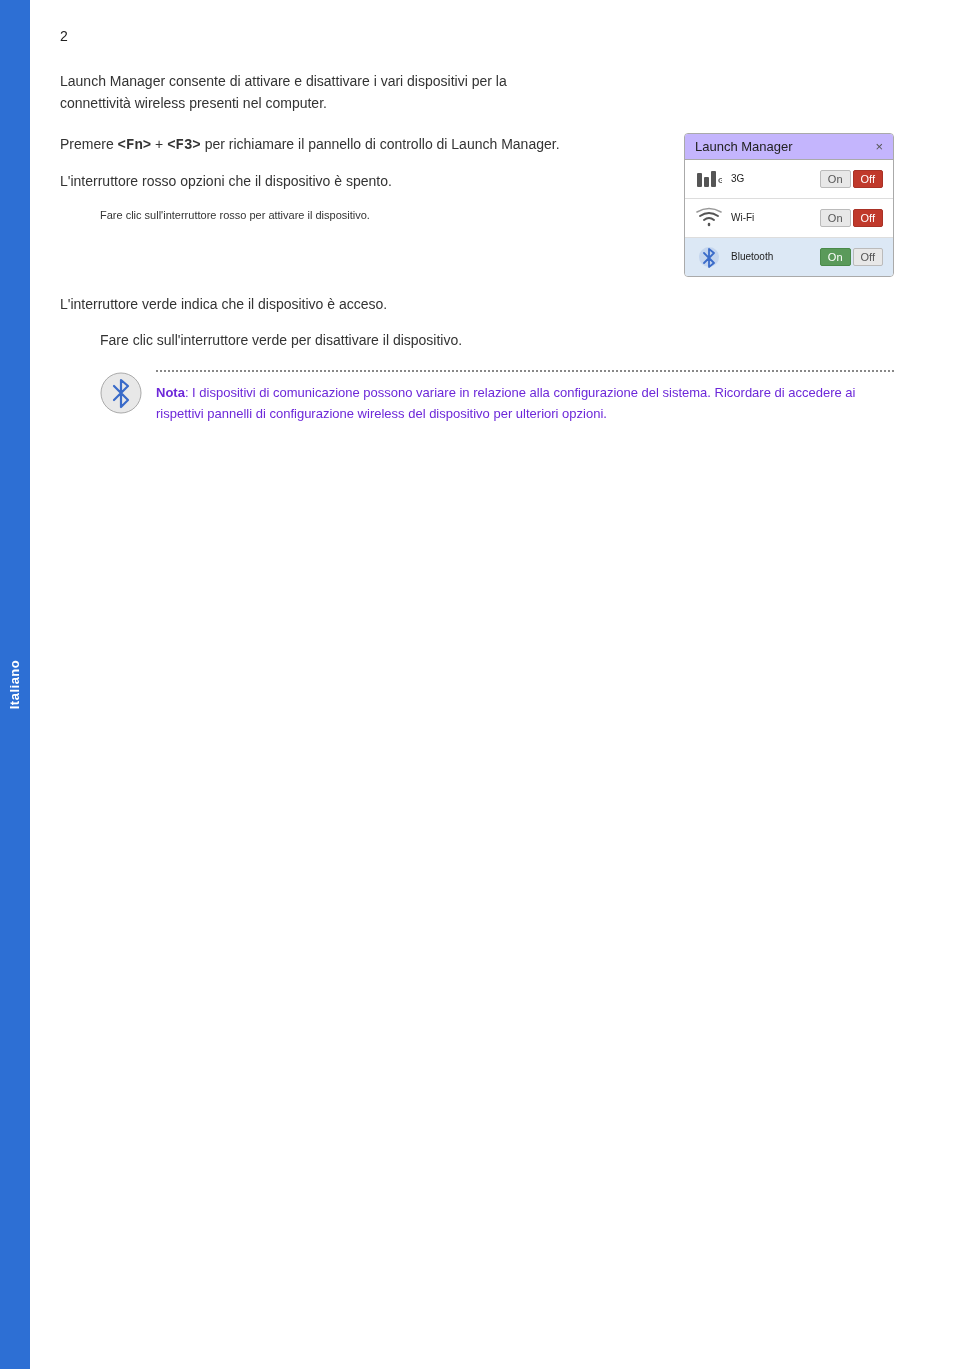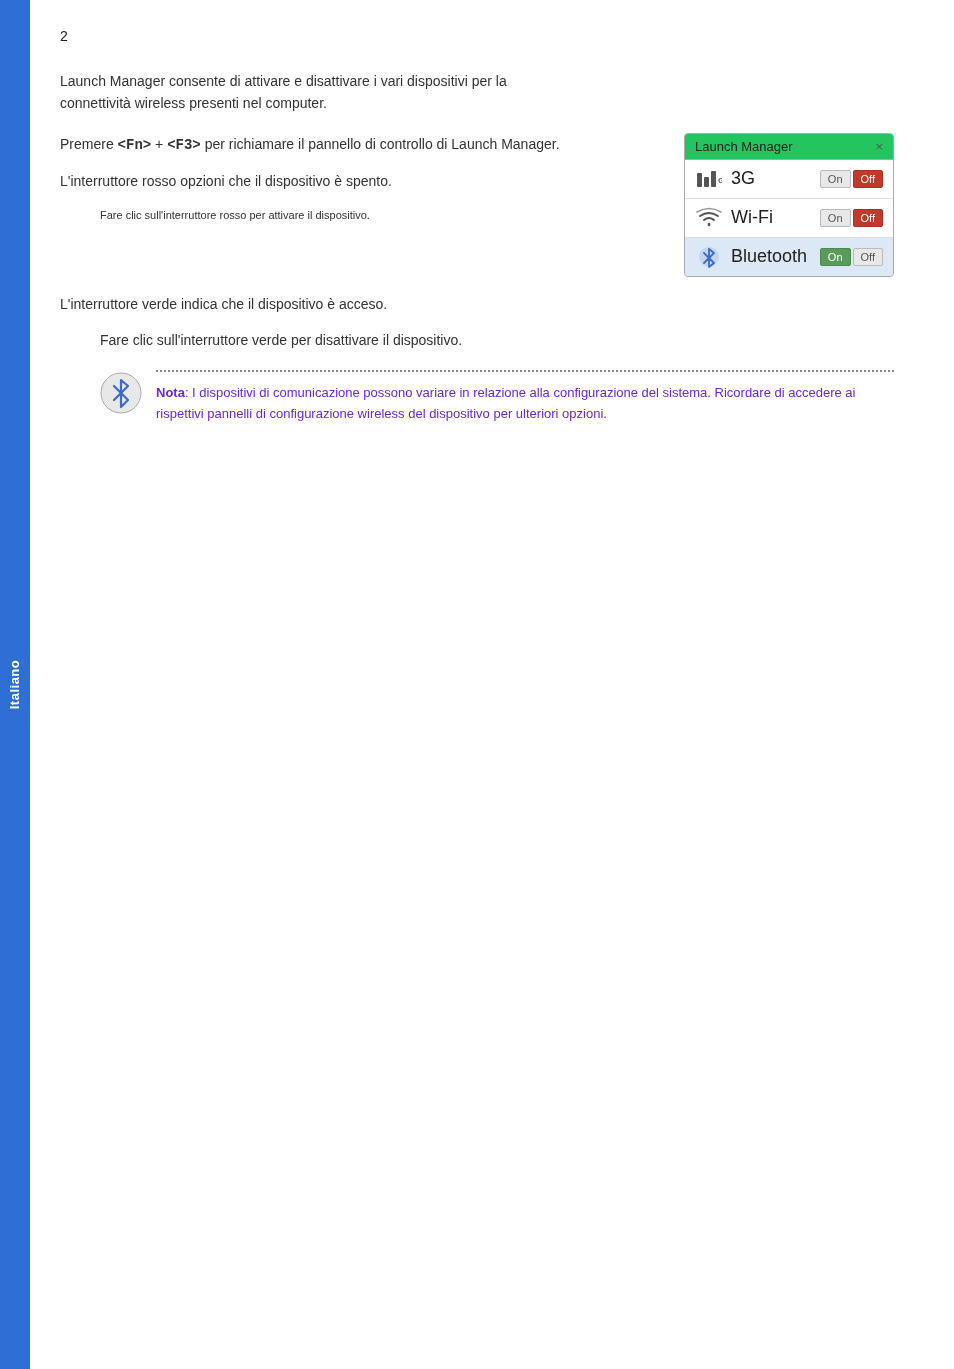--- a/index.html
+++ b/index.html
@@ -81,21 +81,21 @@
       width: 210px;
       flex-shrink: 0;
       border: 1px solid #aaa;
       border-radius: 4px;
       background: #f5f5f5;
       overflow: hidden;
       margin-top: 0;
     }
 
     .panel-titlebar {
-      background: #22c55e;
+      background: #c4b5fd;
       border-bottom: 1px solid #aaa;
       padding: 5px 10px;
       display: flex;
       justify-content: space-between;
       align-items: center;
     }
 
     .panel-title {
       font-size: 13px;
       font-weight: normal;
@@ -130,21 +130,21 @@
       height: 24px;
       display: flex;
       align-items: center;
       justify-content: center;
       margin-right: 8px;
       flex-shrink: 0;
     }
 
     .panel-device-name {
       flex: 1;
-      font-size: 18px;
+      font-size: 10px;
       color: #222;
     }
 
     .toggle-group {
       display: flex;
       gap: 2px;
     }
 
     .toggle-btn {
       padding: 2px 7px;

